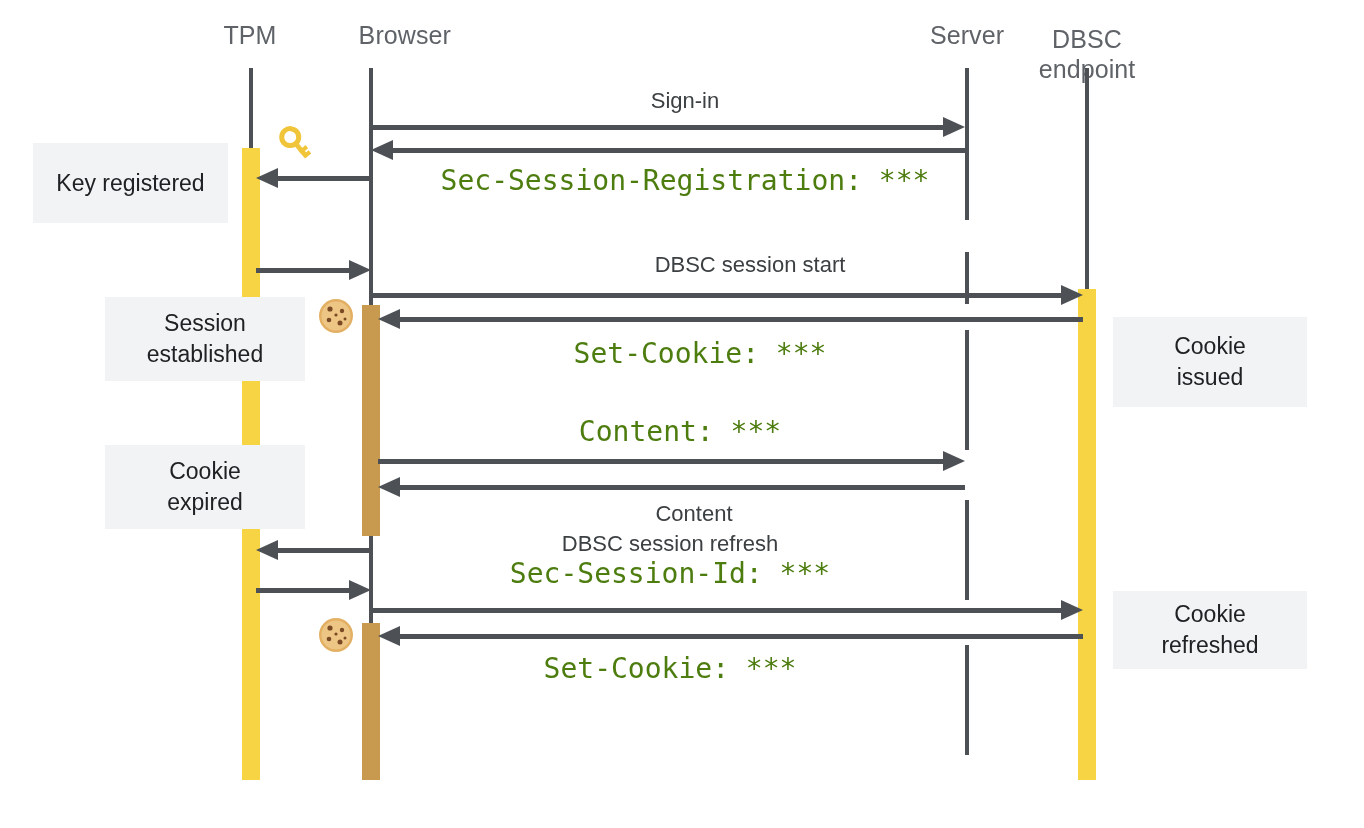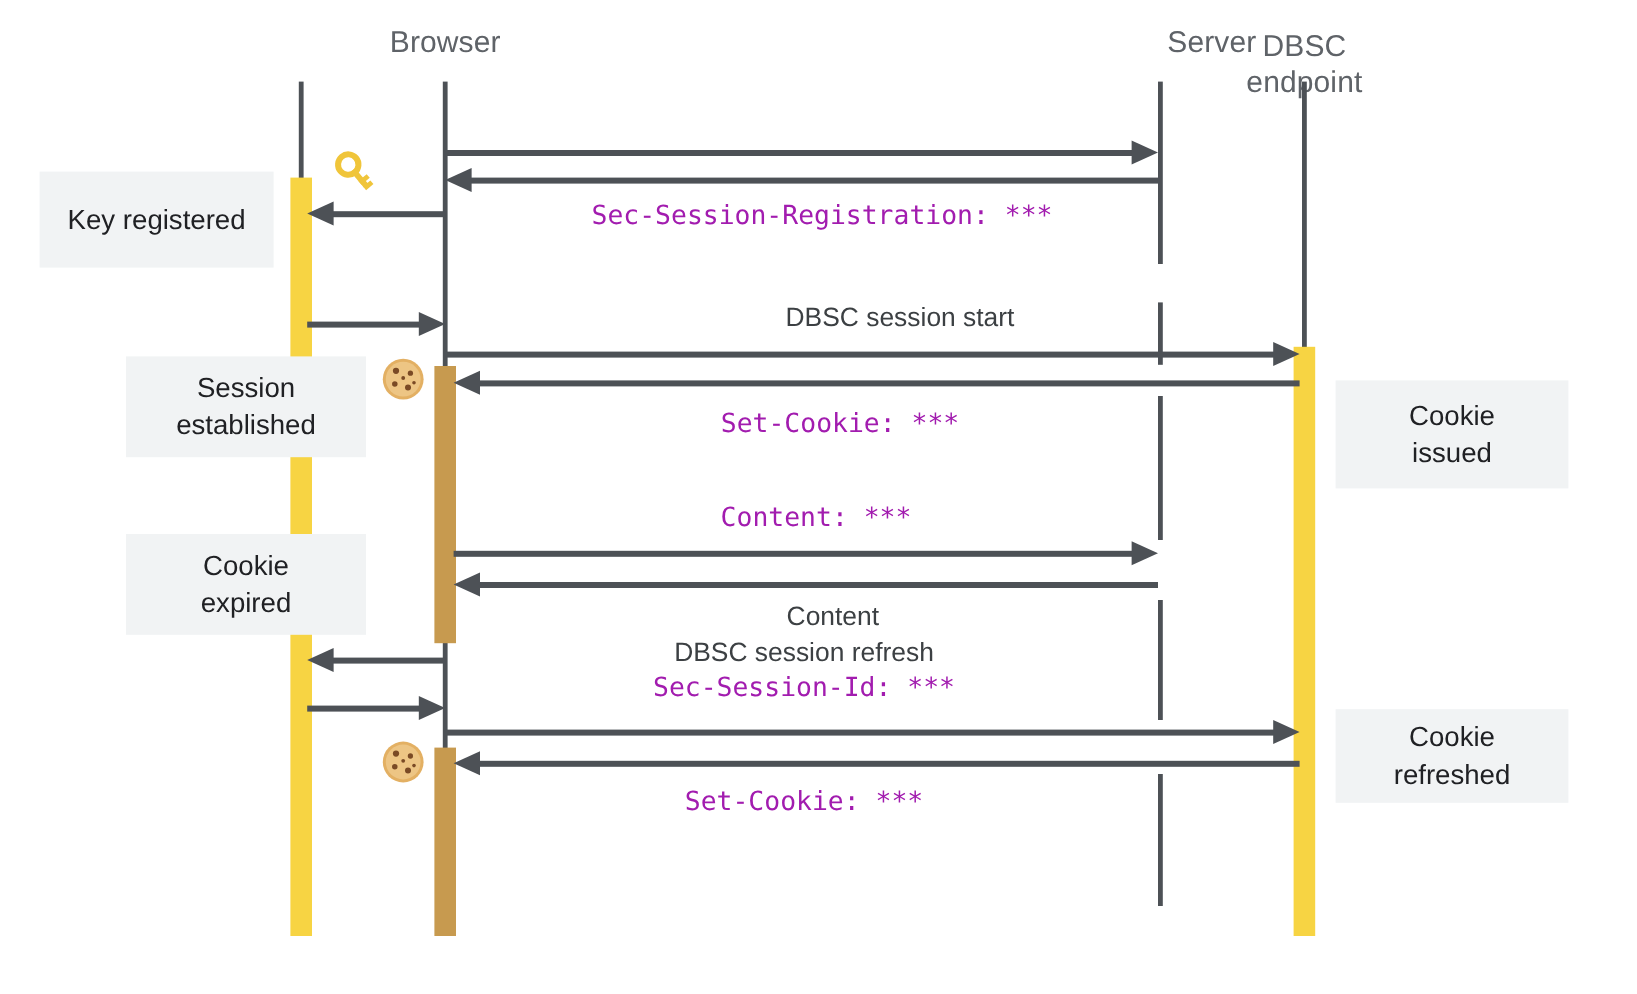--- a/index.html
+++ b/index.html
@@ -61,22 +61,22 @@
   .msg-label {
     position: absolute;
     text-align: center;
     color: #3c4043;
     font-size: 22px;
     line-height: 28px;
     white-space: pre;
   }
   .msg-label.mono {
     font-family: "DejaVu Sans Mono", "Liberation Mono", monospace;
-    color: #a21caf;
-    font-size: 22px;
+    color: #4d7c0f;
+    font-size: 28px;
     letter-spacing: 0px;
   }
   
   .arrow {
     position: absolute;
     height: 5px;
   }
   .arrow .shaft {
     position: absolute;
     top: 0;
@@ -105,24 +105,25 @@
     width: 40px;
     height: 40px;
   }
   .emoji svg { display: block; }
 </style>
 </head>
 <body>
 
 <div id="stage">
 
-
-  <div class="participant" style="left:291px; top:20px; width:160px;">Browser</div>
-
-  <div class="participant" style="left:887px; top:20px; width:160px;text-align:right;">Server</div>
+  <div class="participant" style="left:170px; top:20px; width:160px;">TPM</div>
+
+  <div class="participant" style="left:291px; top:20px; width:160px;text-align:right;">Browser</div>
+
+  <div class="participant" style="left:887px; top:20px; width:160px;">Server</div>
 
   <div class="participant" style="left:1007px; top:3px; width:160px;margin-top:21px;">DBSC
 endpoint</div>
 
   <div class="lifeline" style="left:249px; top:68px; height:82px;"></div>
 
   <div class="lifeline" style="left:369px; top:68px; height:712px;"></div>
 
   <div class="lifeline" style="left:965px; top:68px; height:152px;"></div>
   <div class="lifeline" style="left:965px; top:252px; height:52px;"></div>
@@ -208,20 +209,21 @@
   <div class="arrow right" style="left:371px; top:608px; width:712px;">
     <div class="shaft" style="left:0; right:16px;"></div>
     <div class="head"></div>
   </div>
 
   <div class="arrow left" style="left:378px; top:634px; width:705px;">
     <div class="shaft" style="left:16px; right:0;"></div>
     <div class="head"></div>
   </div>
 
+  <div class="msg-label" style="left:440px; top:87px; width:490px;">Sign-in</div>
 
   <div class="msg-label mono" style="left:418px; top:167px; width:534px;">Sec-Session-Registration: ***</div>
 
   <div class="msg-label" style="left:500px; top:251px; width:500px;">DBSC session start</div>
 
   <div class="msg-label mono" style="left:450px; top:340px; width:500px;">Set-Cookie: ***</div>
 
   <div class="msg-label mono" style="left:430px; top:418px; width:500px;">Content: ***</div>
 
   <div class="msg-label" style="left:444px; top:500px; width:500px;">Content</div>

